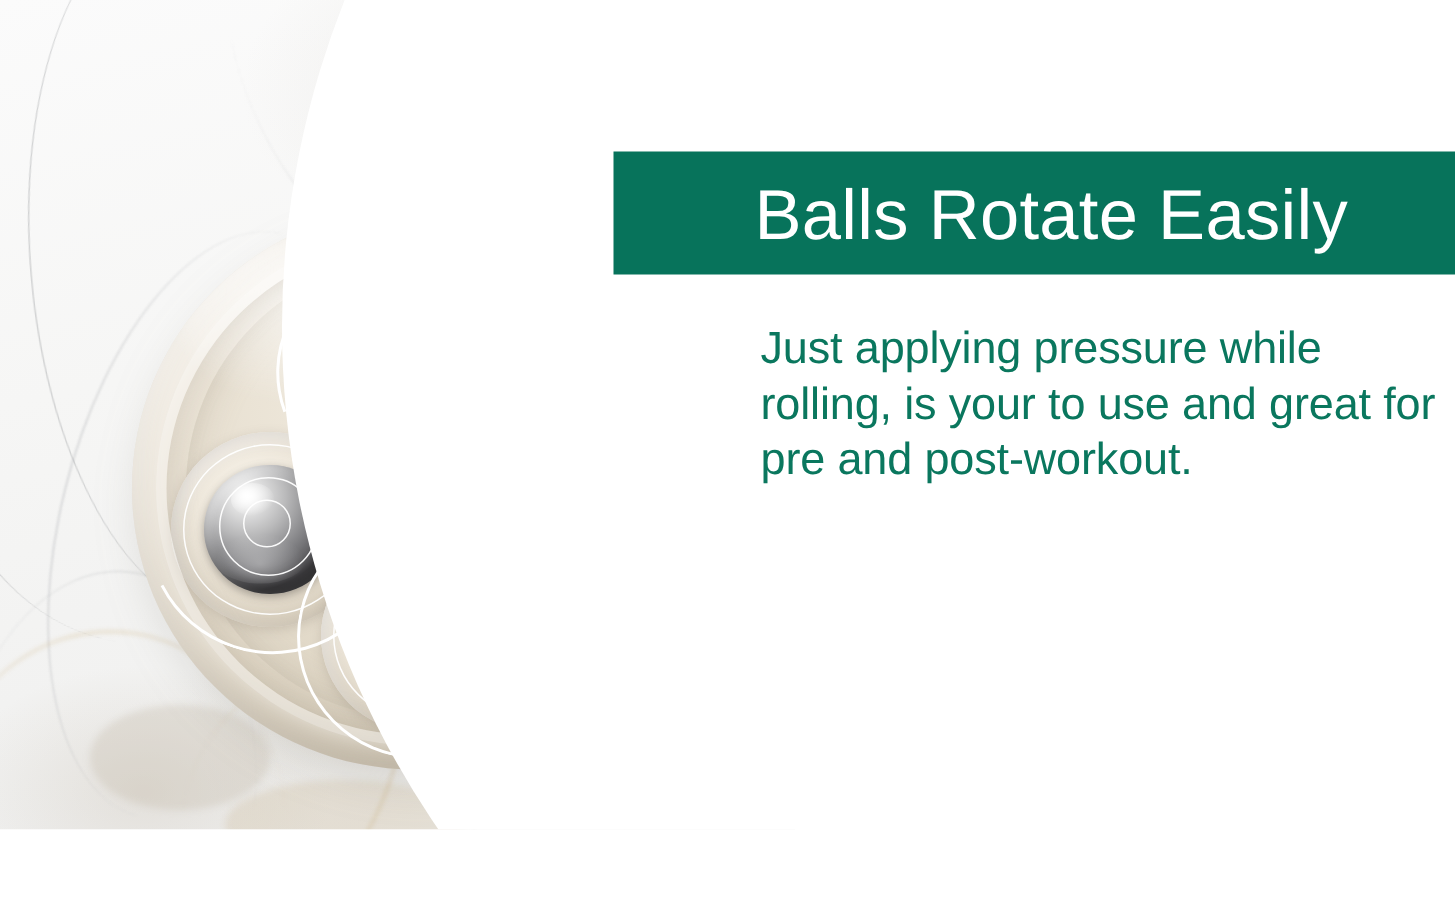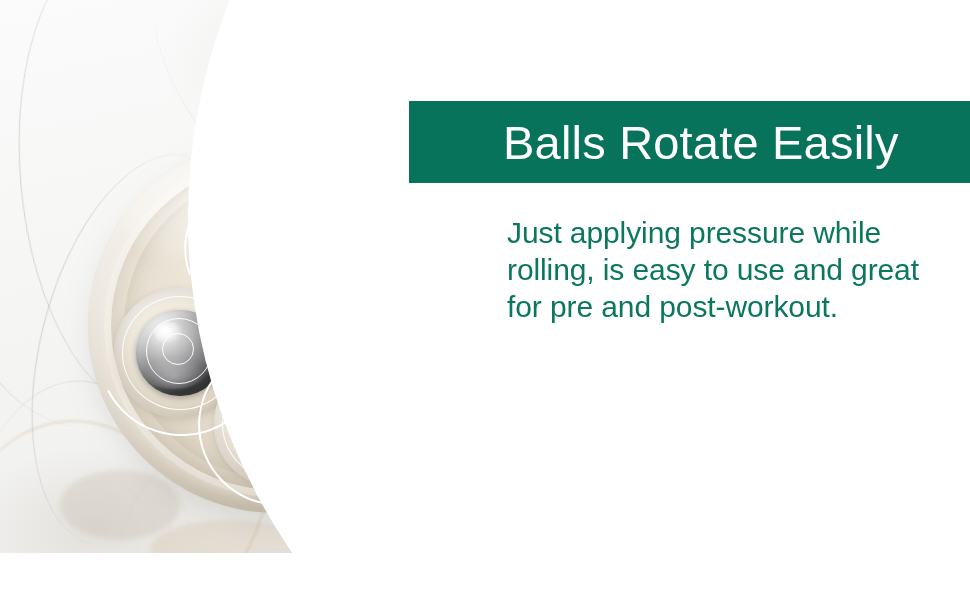--- a/index.html
+++ b/index.html
@@ -383,17 +383,17 @@
     <div class="curve-mask"></div>
   </div>
 
   <div class="content">
 
     <div class="title-bar">
       <div class="title-text">Balls Rotate Easily</div>
     </div>
 
     <div class="copy">
-      <p class="para-1">Just applying pressure while rolling, is easy to use and great for pre and post-workout.</p>
+      <p class="para-1">Just applying pressure while rolling, is your to use and great for pre and post-workout.</p>
     </div>
 
   </div>
 </div>
 
 </body></html>

